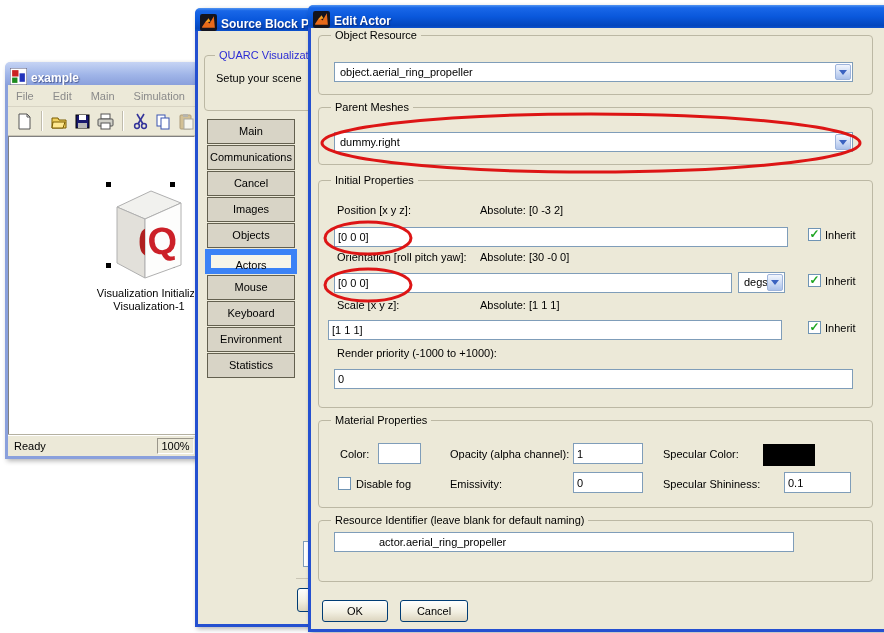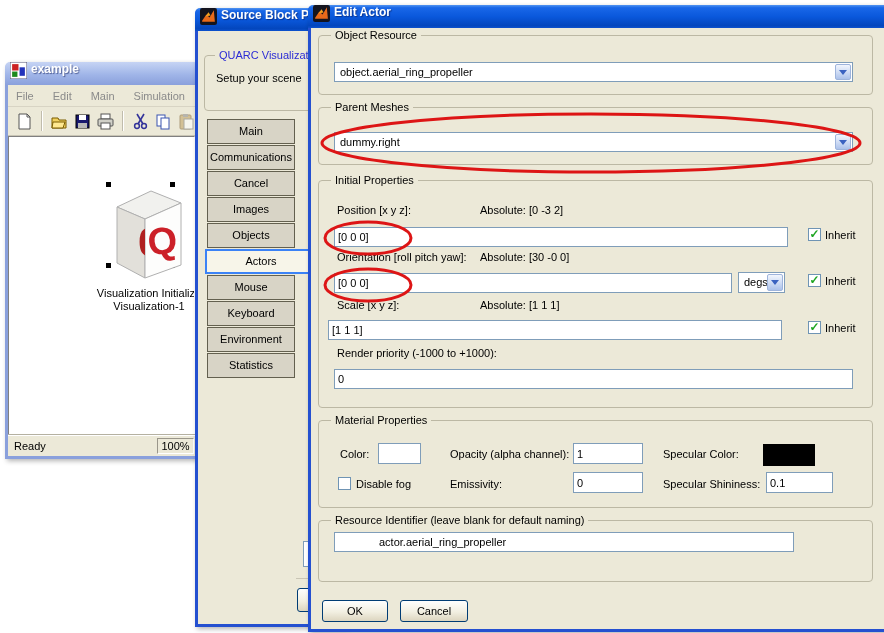--- a/index.html
+++ b/index.html
@@ -3,21 +3,21 @@
 <meta charset="utf-8">
 <style>
   * { margin:0; padding:0; box-sizing:border-box; }
   html,body { width:884px; height:633px; background:#fff; overflow:hidden;
               font-family:"Liberation Sans",sans-serif; }
   .stage { position:absolute; inset:0; width:884px; height:633px; }
 
   
   .win { position:absolute; border-radius:7px 7px 0 0; box-shadow:2px 2px 5px rgba(0,0,0,.30); }
   .titlebar { position:absolute; top:0; left:0; right:0; height:23px; border-radius:5px 5px 0 0;
-              display:flex; align-items:flex-start; padding-left:5px; gap:4px; overflow:hidden; }
+              display:flex; align-items:flex-end; padding-left:5px; gap:4px; overflow:hidden; }
   .titlebar.active   { background:linear-gradient(180deg,#5294f0 0%,#1967e8 12%,#0a58dc 50%,#0346bd 90%,#0d52ce 100%); }
   .titlebar.inactive { background:linear-gradient(180deg,#c6d4f4 0%,#a0b5e8 55%,#8aa0dc 100%); }
   .title-text { color:#fff; font-weight:bold; font-size:12px; text-shadow:1px 1px 1px rgba(10,20,80,.55);
                 white-space:nowrap; }
   .win-body { position:absolute; left:3px; right:3px; top:23px; bottom:3px; background:#ece9d8; overflow:hidden; }
   .tb-btns { position:absolute; top:3px; right:4px; display:flex; gap:2px; }
   .tbb { width:21px; height:17px; border:1px solid #dfe8fb; border-radius:3px; position:relative; }
   .tbb.min { background:linear-gradient(180deg,#8fb0f2,#3365d8 50%,#1e50c8); }
   .tbb.min::after { content:""; position:absolute; left:4px; bottom:3px; width:8px; height:3px; background:#fff; }
   .tbb.max { background:linear-gradient(180deg,#b4c9f6,#6d92e8 50%,#4a74d8); }
@@ -43,21 +43,21 @@
          text-align:center; }
   .chk .mark { color:#1ea521; font-weight:bold; font-size:12px; line-height:11px; display:block; }
   .btn { position:absolute; border:1px solid #003c74; border-radius:3px;
          background:linear-gradient(180deg,#fefefe,#f2efe1 55%,#dcd5bf);
          font-size:11px; text-align:center; }
   .swatch { position:absolute; border:1px solid #7f9db9; }
 
   
   .tab { position:absolute; left:9px; width:88px; height:25px; background:#d8d4c6;
          border:1px solid #63604f; font-size:11px; text-align:center; line-height:23px; }
-  .tab.selected { left:7px; width:112px; background:#f7f5e9; border:2px solid #3b82f6; line-height:20px; }
+  .tab.selected { left:7px; width:92px; background:#f7f5e9; border:6px solid #3b82f6; line-height:20px; }
 
   
   .menubar { position:absolute; left:0; right:0; top:0; height:22px; display:flex; align-items:center;
              padding-left:8px; gap:19px; border-bottom:1px solid #d8d4c4; }
   .menu-item { color:#8a8a8a; font-size:11px; white-space:nowrap; }
   .toolbar { position:absolute; left:0; right:0; top:22px; height:29px; display:flex; align-items:center;
              padding-left:8px; gap:6px; border-bottom:1px solid #c9c5b5; }
   .tsep { width:2px; height:20px; border-left:1px solid #c0bcac; border-right:1px solid #fff; margin:0 2px; }
   .ticon { width:17px; height:17px; display:flex; }
   .canvas { position:absolute; left:0; right:0; top:51px; bottom:21px; background:#fff;
@@ -263,21 +263,21 @@
       <div class="swatch" style="left: 67px; top: 415px; width: 43px; height: 21px; background: rgb(255, 255, 255);"></div>
       <span class="lbl" style="left:139px; top:420px;">Opacity (alpha channel):</span>
       <input class="field" style="left: 262px; top: 415px; width: 70px; height: 21px;" value="1">
       <span class="lbl" style="left:352px; top:420px;">Specular Color:</span>
       <div class="swatch" style="left: 452px; top: 416px; width: 52px; height: 22px; border: none; background: rgb(0, 0, 0);"></div>
       <div class="chk" style="left:27px; top:449px;"></div>
       <span class="lbl" style="left:45px; top:450px;">Disable fog</span>
       <span class="lbl" style="left:139px; top:450px;">Emissivity:</span>
       <input class="field" style="left: 262px; top: 444px; width: 70px; height: 21px;" value="0">
       <span class="lbl" style="left:352px; top:450px;">Specular Shininess:</span>
-      <input class="field" style="left: 455px; top: 444px; width: 67px; height: 21px;" value="0.1">
+      <input class="field" style="left: 473px; top: 444px; width: 67px; height: 21px;" value="0.1">
 
       <div class="group" style="left:7px; top:492px; width:555px; height:62px;">
         <span class="glabel">Resource Identifier (leave blank for default naming)</span>
       </div>
       <input class="field" style="left: 23px; top: 504px; width: 460px; height: 20px; padding-left: 44px;" value="actor.aerial_ring_propeller">
 
       <button class="btn" style="left:11px; top:572px; width:66px; height:22px;">OK</button>
       <button class="btn" style="left:89px; top:572px; width:68px; height:22px;">Cancel</button>
     </div>
   </div>

